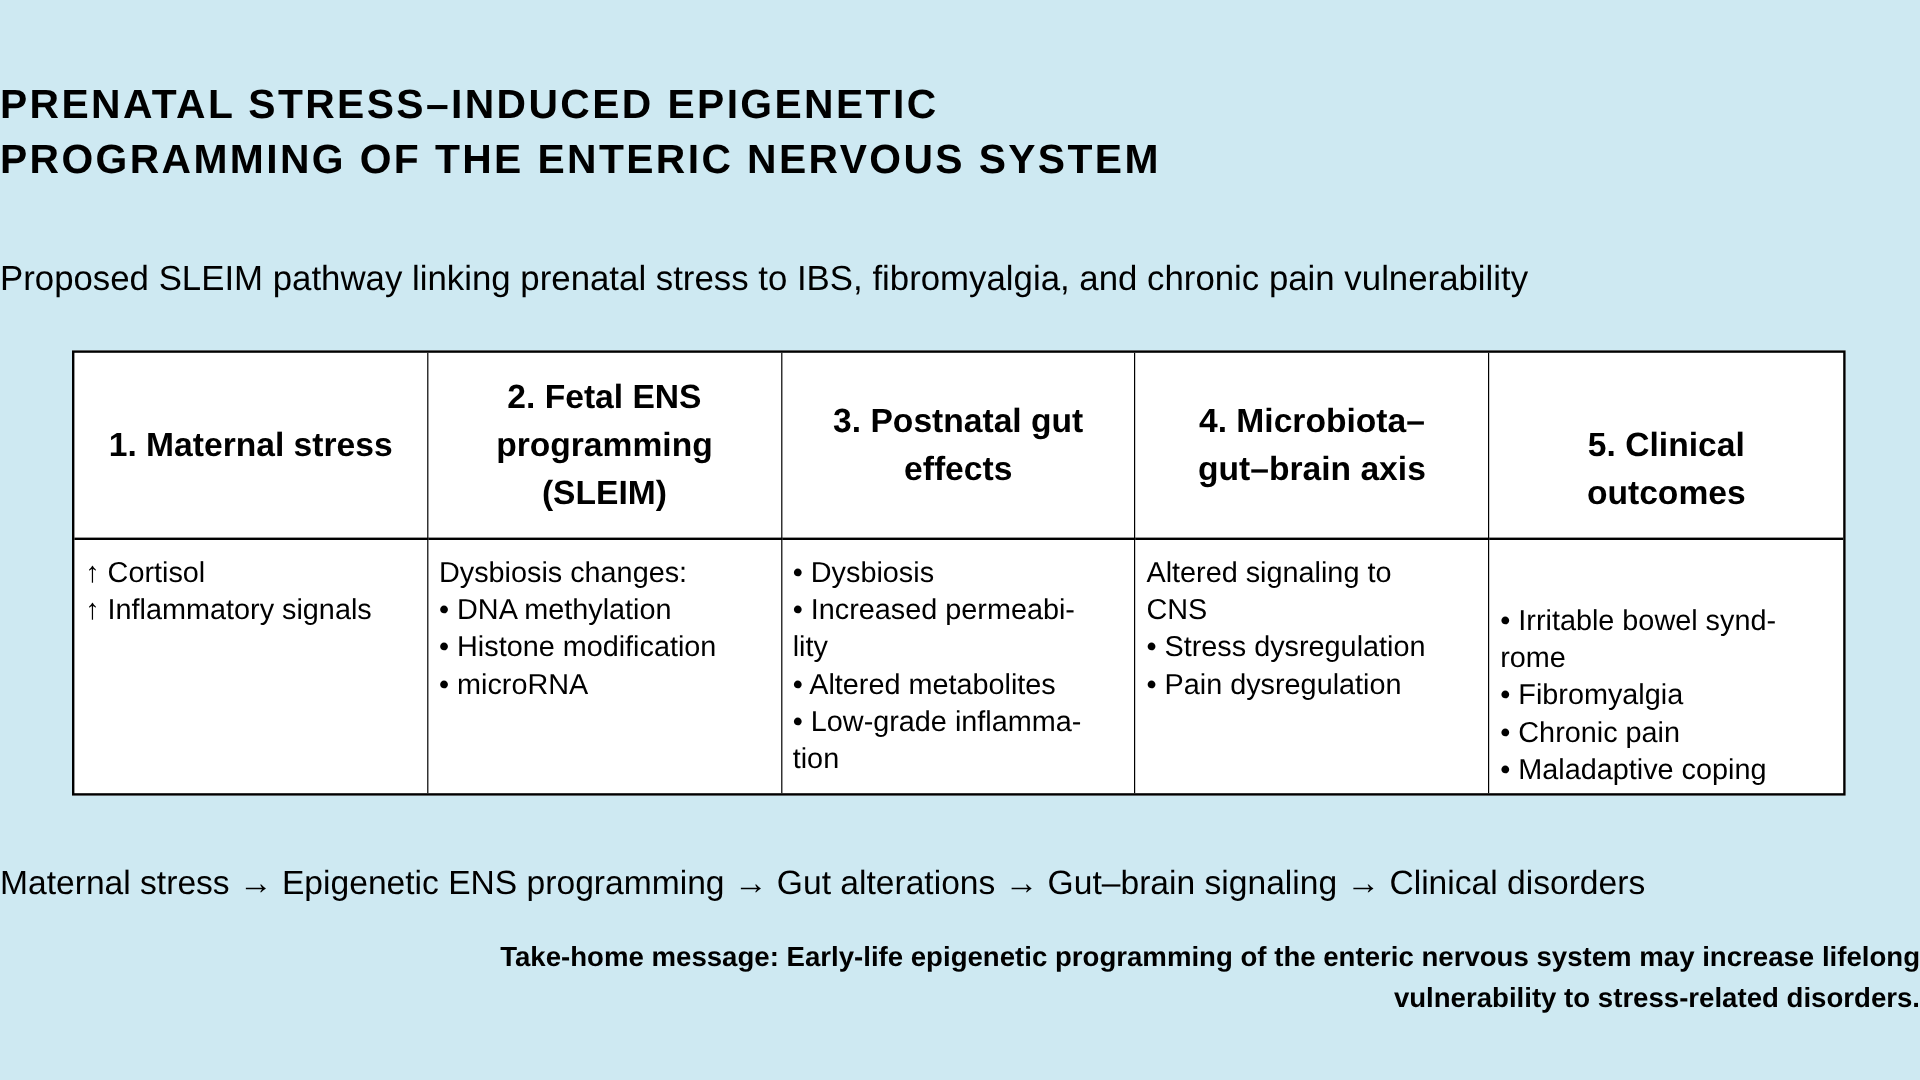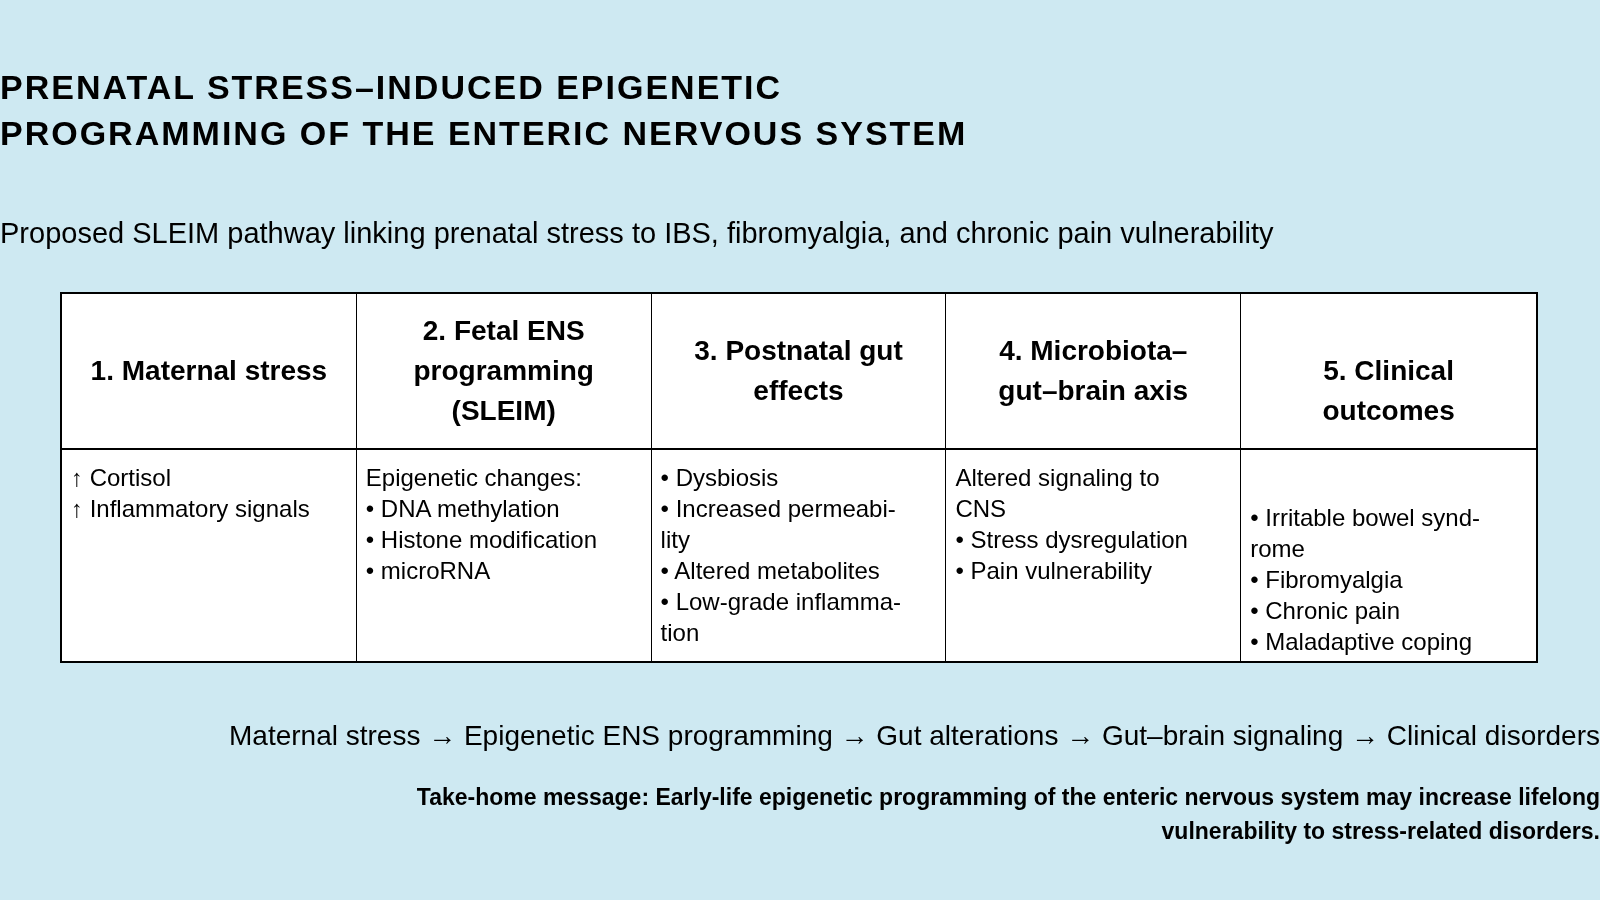--- a/index.html
+++ b/index.html
@@ -75,21 +75,21 @@
     padding: 12px 6px 0 9px;
     font-size: 24px;
     line-height: 31px;
     text-align: left;
   }
   .flow {
     position: absolute;
     top: 720px;
     left: 0;
     width: 100%;
-    text-align: right;
+    text-align: left;
     font-size: 28px;
     font-weight: normal;
   }
   .takehome {
     position: absolute;
     top: 780px;
     left: 0;
     width: 100%;
     text-align: right;
     font-size: 23px;
@@ -130,38 +130,38 @@
     <div class="cell head">
       <div>5. Clinical</div>
       <div>outcomes</div>
     </div>
 
     <div class="cell bodyc">
       <div>↑ Cortisol</div>
       <div>↑ Inflammatory signals</div>
     </div>
     <div class="cell bodyc">
-      <div>Epigenetic changes:</div>
+      <div>Dysbiosis changes:</div>
       <div>• DNA methylation</div>
       <div>• Histone modification</div>
       <div>• microRNA</div>
     </div>
     <div class="cell bodyc">
       <div>• Dysbiosis</div>
       <div>• Increased permeabi-</div>
       <div>lity</div>
       <div>• Altered metabolites</div>
       <div>• Low-grade inflamma-</div>
       <div>tion</div>
     </div>
     <div class="cell bodyc">
       <div>Altered signaling to</div>
       <div>CNS</div>
       <div>• Stress dysregulation</div>
-      <div>• Pain vulnerability</div>
+      <div>• Pain dysregulation</div>
     </div>
     <div class="cell bodyc">
       <div>• Irritable bowel synd-</div>
       <div>rome</div>
       <div>• Fibromyalgia</div>
       <div>• Chronic pain</div>
       <div>• Maladaptive coping</div>
     </div>
 
   </div>

